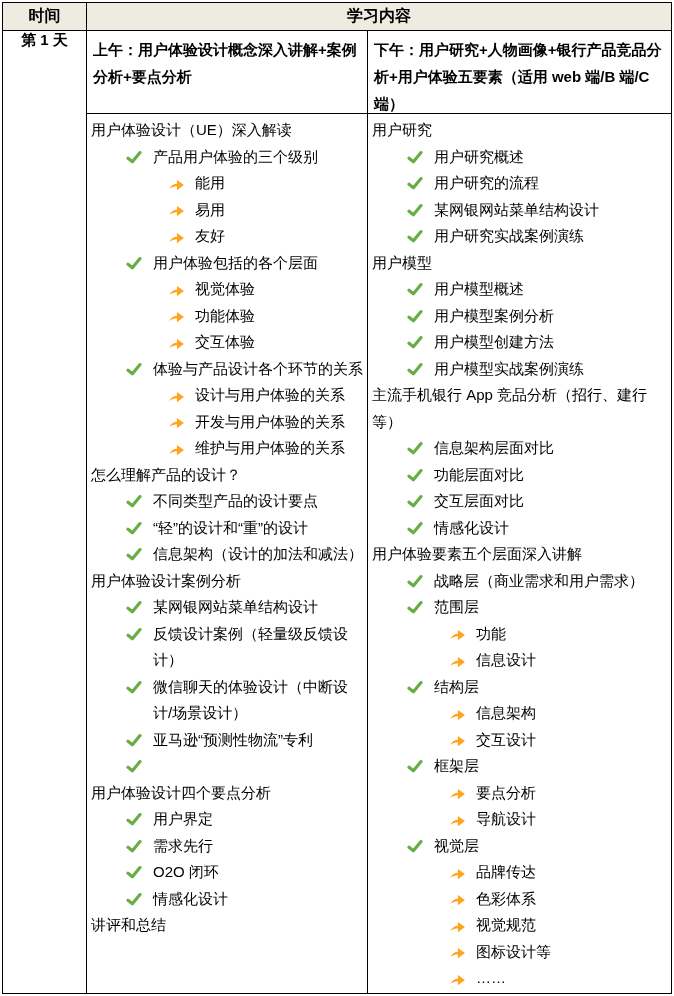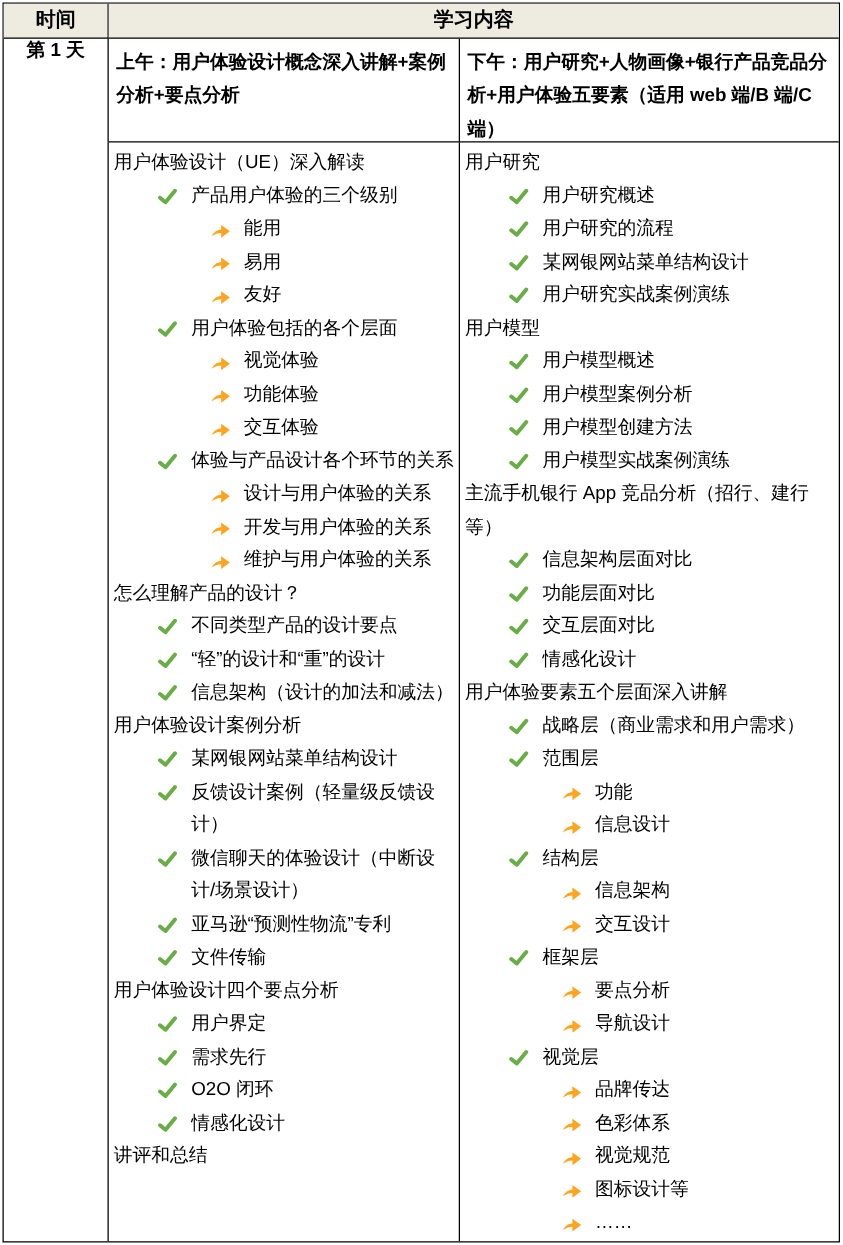--- a/index.html
+++ b/index.html
@@ -243,21 +243,20 @@
             </svg>
           </span>
           <span class="txt">亚马逊“预测性物流”专利</span>
         </div>
         <div class="item c">
           <span class="icon">
             <svg width="16" height="16" viewBox="0 0 20 20">
               <path d="M2.5,11.5 L8,16 L17.5,4.5" fill="none" stroke="currentColor" stroke-width="4" stroke-linecap="round" stroke-linejoin="round"></path>
             </svg>
           </span>
-          <span class="txt">文件传输</span>
         </div>
         <div class="item h"><span class="txt">用户体验设计四个要点分析</span></div>
         <div class="item c">
           <span class="icon">
             <svg width="16" height="16" viewBox="0 0 20 20">
               <path d="M2.5,11.5 L8,16 L17.5,4.5" fill="none" stroke="currentColor" stroke-width="4" stroke-linecap="round" stroke-linejoin="round"></path>
             </svg>
           </span>
           <span class="txt">用户界定</span>
         </div>

